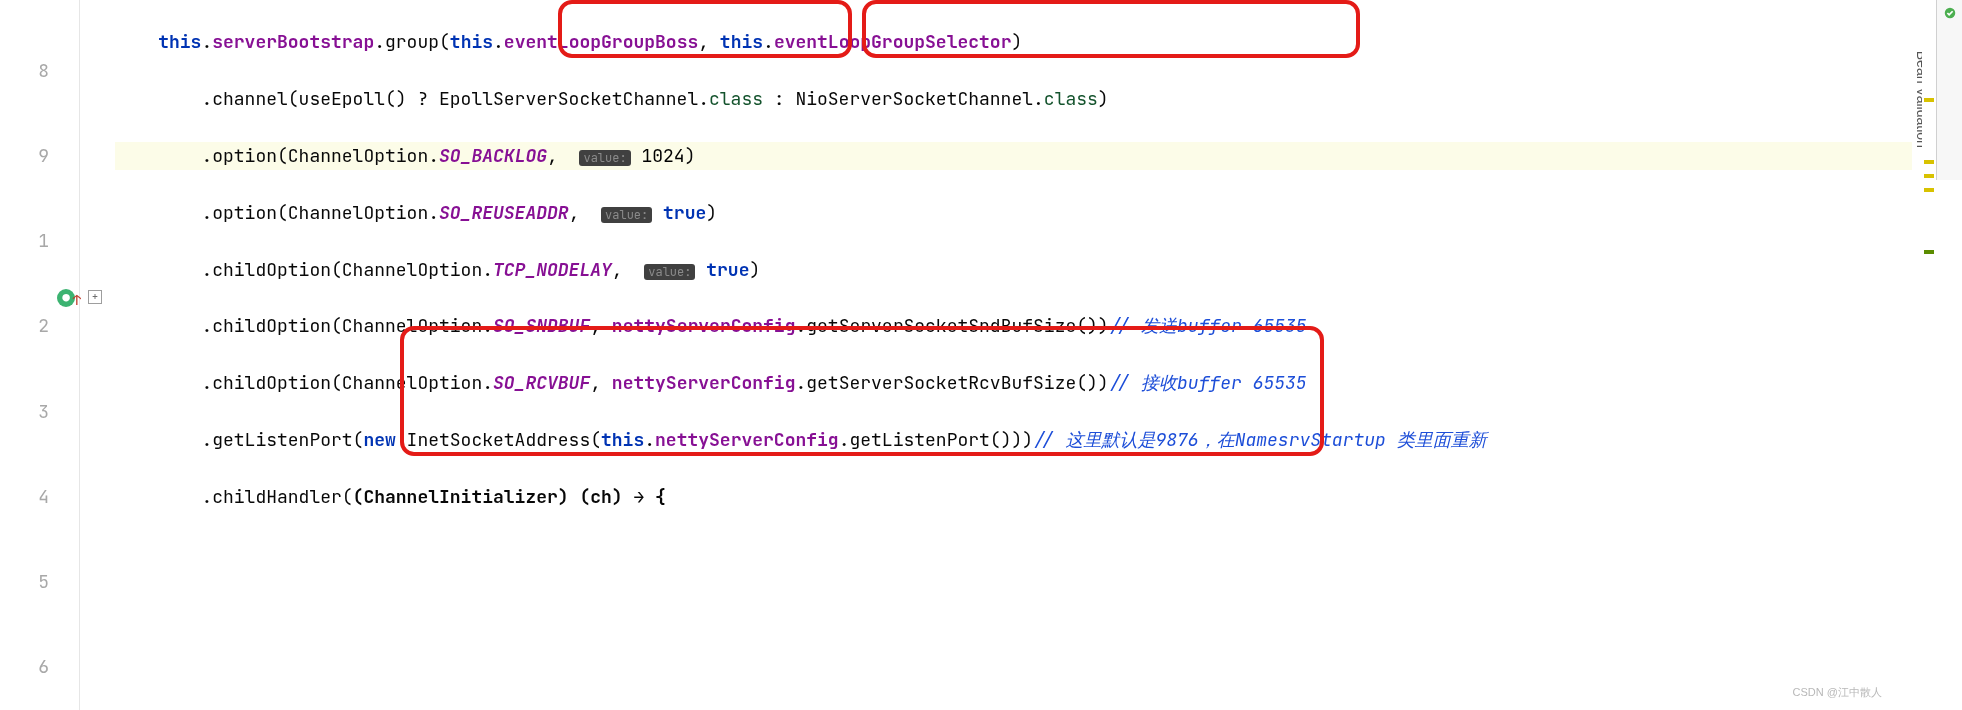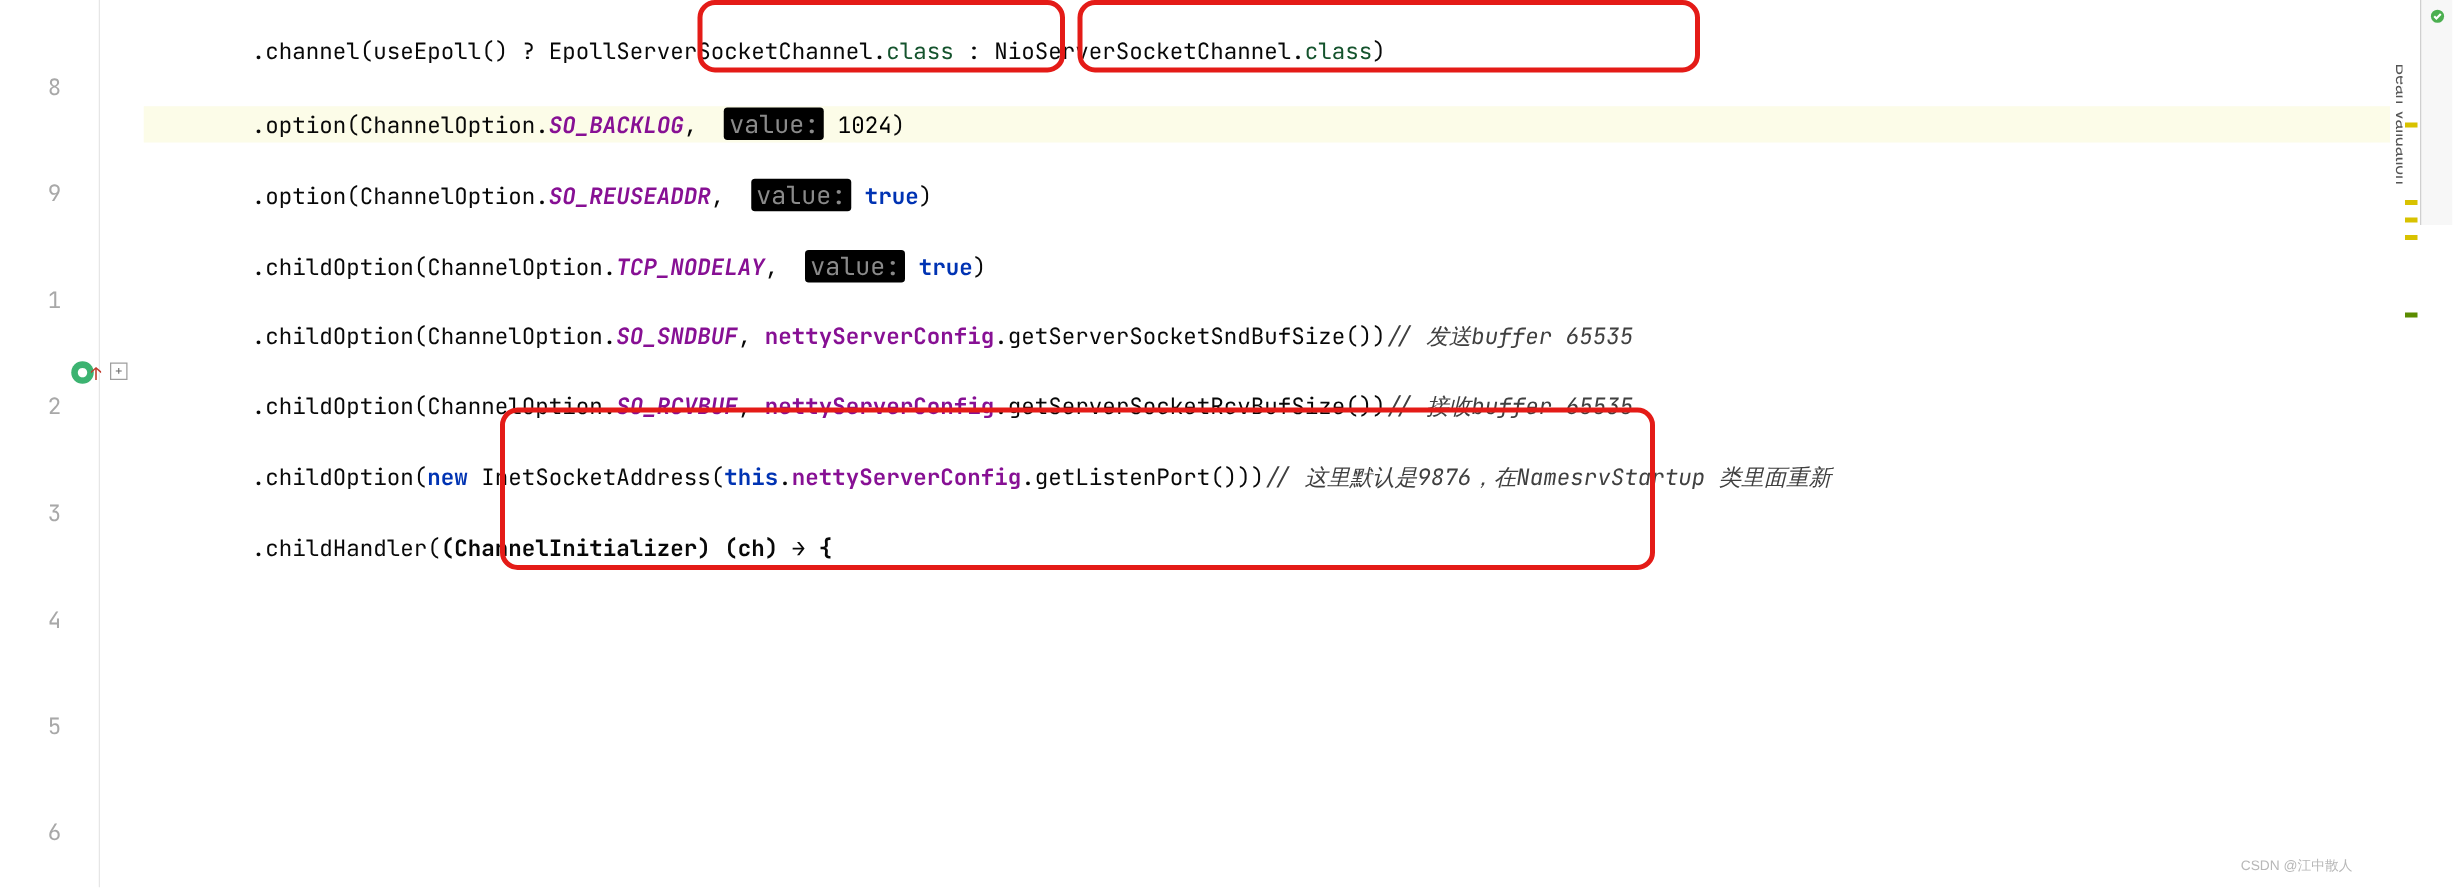--- a/index.html
+++ b/index.html
@@ -44,22 +44,22 @@
     line-height:28.4px;
   }
   .line { height:28.4px; }
   .caret-line { background:#fcfce8; }
 
   .kw   { color:#0033b3; font-weight:600; }          
   .kw2  { color:#14532d; font-weight:400; }                            
   .fld  { color:#871094; font-weight:600; }           
   .cst  { color:#871094; font-style:italic; font-weight:600; }
   .num  { color:#000000; }
-  .com  { color:#404040; font-style:italic; }
-  .hint { color:#8a8a8a; background:#000000; padding:0 4px; border-radius:3px; font-size:20px; font-style:normal; }
+  .com  { color:#1d4ed8; font-style:italic; }
+  .hint { color:#8a8a8a; background:#404040; padding:0 4px; border-radius:3px; font-size:12px; font-style:normal; }
   .bold { font-weight:700; }
 
   
   .tooltab {
     position:absolute; right:0; top:0; width:26px; height:180px;
     border-left:1px solid #d0d0d0; background:#f7f7f7;
     writing-mode:vertical-rl; text-orientation:mixed;
     font-family:"Segoe UI",Arial,sans-serif; font-size:14px;
     color:#555; text-align:center; padding-top:10px;
   }
@@ -119,27 +119,28 @@
   
   
   
   <span class="mark" style="top:289px">●</span>
   <span class="arrow" style="top:286px">↑</span>
 </div>
 <div class="fold" style="top:290px">+</div>
 
 
 <div class="code">
+<div class="line">    <span class="kw">this</span><span>.</span><span class="fld">serverBootstrap</span><span>.group(</span><span class="kw">this</span><span>.</span><span class="fld">eventLoopGroupBoss</span><span>, </span><span class="kw">this</span><span>.</span><span class="fld">eventLoopGroupSelector</span><span>)</span></div>
 <div class="line">        <span>.channel(useEpoll() ? EpollServerSocketChannel.</span><span class="kw2">class</span><span> : NioServerSocketChannel.</span><span class="kw2">class</span><span>)</span></div>
 <div class="line caret-line">        <span>.</span><span>option(ChannelOption.</span><span class="cst">SO_BACKLOG</span><span>, </span> <span class="hint">value:</span><span class="num"> 1024</span><span>)</span></div>
 <div class="line">        <span>.option(ChannelOption.</span><span class="cst">SO_REUSEADDR</span><span>, </span> <span class="hint">value:</span><span class="kw"> true</span><span>)</span></div>
 <div class="line">        <span>.childOption(ChannelOption.</span><span class="cst">TCP_NODELAY</span><span>, </span> <span class="hint">value:</span><span class="kw"> true</span><span>)</span></div>
 <div class="line">        <span>.childOption(ChannelOption.</span><span class="cst">SO_SNDBUF</span><span>, </span><span class="fld">nettyServerConfig</span><span>.getServerSocketSndBufSize())</span><span class="com">// 发送buffer 65535</span></div>
 <div class="line">        <span>.childOption(ChannelOption.</span><span class="cst">SO_RCVBUF</span><span>, </span><span class="fld">nettyServerConfig</span><span>.getServerSocketRcvBufSize())</span><span class="com">// 接收buffer 65535</span></div>
-<div class="line">        <span>.childOption(</span><span class="kw">new</span><span> InetSocketAddress(</span><span class="kw">this</span><span>.</span><span class="fld">nettyServerConfig</span><span>.getListenPort()))</span><span class="com">// 这里默认是9876，在NamesrvStartup 类里面重新</span></div>
+<div class="line">        <span>.getListenPort(</span><span class="kw">new</span><span> InetSocketAddress(</span><span class="kw">this</span><span>.</span><span class="fld">nettyServerConfig</span><span>.getListenPort()))</span><span class="com">// 这里默认是9876，在NamesrvStartup 类里面重新</span></div>
 <div class="line">        <span>.childHandler(</span><span class="bold">(ChannelInitializer) (ch) → {</span></div>
 <div class="line">                    </div>
 
 
 
 
 
 
 
 

